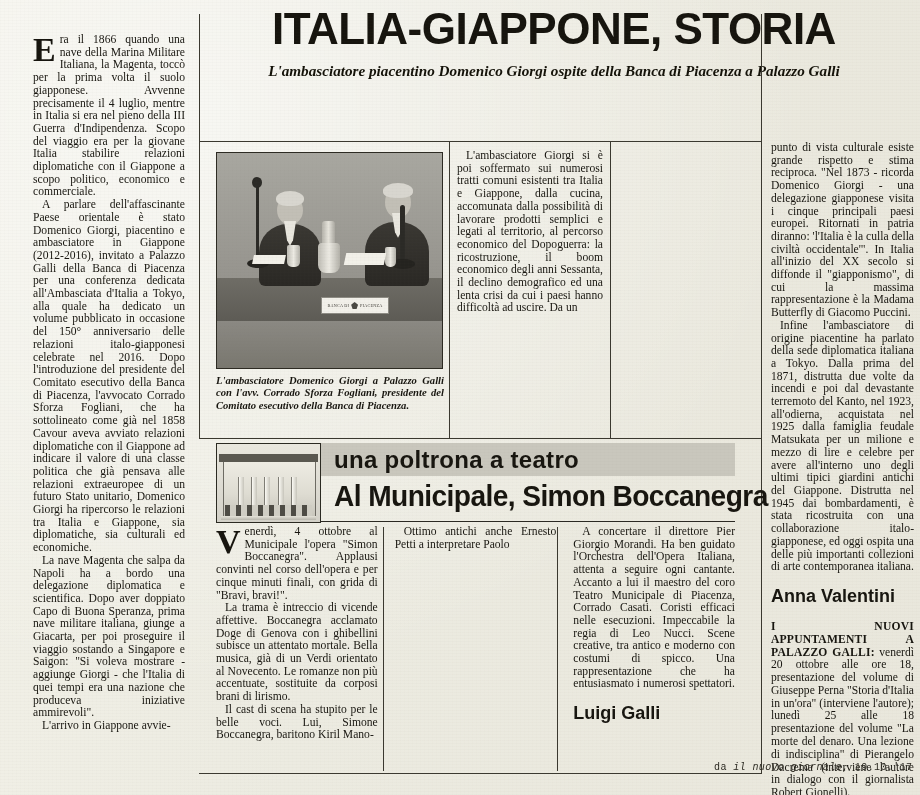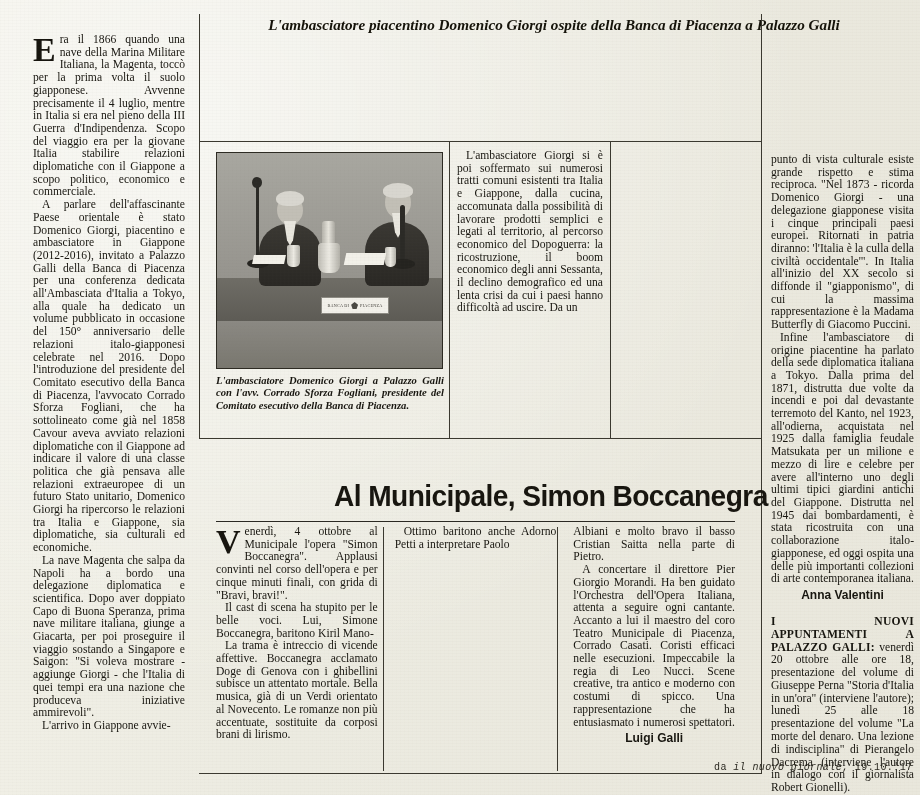--- a/index.html
+++ b/index.html
@@ -95,21 +95,21 @@
   }
 
   .col-2 {
     position: absolute;
     left: 457px; top: 150px;
     width: 146px;
     height: 280px;
   }
   .col-4 {
     position: absolute;
-    left: 771px; top: 154px;
+    left: 771px; top: 142px;
     width: 143px;
     height: 500px;
   }
 
   .body-txt {
     font-size: 11.6px;
     line-height: 12.7px;
     text-align: justify;
     hyphens: auto;
   }
@@ -123,23 +123,23 @@
     font-family: "Liberation Serif", serif;
     font-weight: 700;
     font-size: 34px;
     line-height: 27px;
     padding: 2px 4px 0 0;
     color: #16140e;
   }
   .sig {
     font-family: "Liberation Sans", sans-serif;
     font-weight: 700;
-    font-size: 12px;
-    text-align: center;
-    margin-top: 2px;
+    font-size: 18px;
+    text-align: left;
+    margin-top: 12px;
   }
   .notice {
     margin-top: 14px;
     font-size: 11.6px;
     line-height: 12.8px;
     text-align: justify;
   }
   .notice b {
     font-family: "Liberation Serif", serif;
     font-weight: 700;
@@ -339,20 +339,21 @@
 </style>
 </head>
 <body>
 
 <div class="page">
 
   <div class="top-wrap">
 
     <div class="headline-block">
       <div class="headline">
+        <span>ITALIA-GIAPPONE, STORIA</span>
       </div>
       <div class="subhead">L'ambasciatore piacentino Domenico Giorgi ospite della Banca di Piacenza a Palazzo Galli</div>
     </div>
 
     <div class="col-lead body-txt">
       <p class="first dropcap-p"><span class="dropcap">E</span><span>ra il 1866 quando una nave della Marina Militare Italiana, la Magenta, toccò per la prima volta il suolo giapponese. Avvenne precisamente il 4 luglio, mentre in Italia si era nel pieno della III Guerra d'Indipendenza. Scopo del viaggio era per la giovane Italia stabilire relazioni diplomatiche con il Giappone a scopo politico, economico e commerciale.</span></p>
       <p>A parlare dell'affascinante Paese orientale è stato Domenico Giorgi, piacentino e ambasciatore in Giappone (2012-2016), invitato a Palazzo Galli della Banca di Piacenza per una conferenza dedicata all'Ambasciata d'Italia a Tokyo, alla quale ha dedicato un volume pubblicato in occasione del 150° anniversario delle relazioni italo-giapponesi celebrate nel 2016. Dopo l'introduzione del presidente del Comitato esecutivo della Banca di Piacenza, l'avvocato Corrado Sforza Fogliani, che ha sottolineato come già nel 1858 Cavour aveva avviato relazioni diplomatiche con il Giappone ad indicare il valore di una classe politica che già pensava alle relazioni extraeuropee di un futuro Stato unitario, Domenico Giorgi ha ripercorso le relazioni tra Italia e Giappone, sia diplomatiche, sia culturali ed economiche.</p>
       <p>La nave Magenta che salpa da Napoli ha a bordo una delegazione diplomatica e scientifica. Dopo aver doppiato Capo di Buona Speranza, prima nave militare italiana, giunge a Giacarta, per poi proseguire il viaggio sostando a Singapore e Saigon: "Si voleva mostrare - aggiunge Giorgi - che l'Italia di quei tempi era una nazione che produceva iniziative ammirevoli".</p>
       <p>L'arrivo in Giappone avvie-</p>
     </div>
@@ -415,36 +416,51 @@
   <div class="vrule" style="left:449px; top:141px; height:297px;"></div>
   <div class="vrule" style="left:610px; top:141px; height:297px;"></div>
   <div class="vrule" style="left:761px; top:14px; height:760px;"></div>
   <div class="hrule" style="left:199px; top:141px; width:562px;"></div>
   <div class="hrule" style="left:199px; top:438px; width:562px;"></div>
   <div class="hrule" style="left:199px; top:773px; width:562px;"></div>
   <div class="vrule" style="left:383px; top:527px; height:244px;"></div>
   <div class="vrule" style="left:557px; top:527px; height:244px;"></div>
 
   <div class="theatre">
+    <div class="kicker-row">
+      <div class="kicker-band"></div>
+      <div class="kicker-text">una poltrona a teatro</div>
+      <div class="theatre-thumb">
+        <div class="tt-sky"></div>
+        <div class="tt-building"></div>
+        <div class="tt-roof"></div>
+        <div class="tt-col" style="left:20%;"></div>
+        <div class="tt-col" style="left:33%;"></div>
+        <div class="tt-col" style="left:46%;"></div>
+        <div class="tt-col" style="left:59%;"></div>
+        <div class="tt-col" style="left:72%;"></div>
+        <div class="tt-arches"></div>
+        <div class="tt-steps"></div>
+      </div>
+    </div>
 
     <div class="theatre-title">Al Municipale, Simon Boccanegra</div>
     <div class="rule-top"></div>
 
     <div class="theatre-cols">
       <div class="tcol body-txt">
         <p class="first dropcap-p"><span class="dropcap">V</span><span>enerdì, 4 ottobre al Municipale l'opera "Simon Boccanegra".  Applausi convinti nel corso dell'opera e per cinque minuti finali, con grida di "Bravi, bravi!".</span></p>
+        <p>La trama è intreccio di vicende affettive. Boccanegra acclamato Doge di Genova con i ghibellini subisce un attentato mortale. Bella musica, già di un Verdi orientato al Novecento. Le romanze non più accentuate, sostituite da corposi brani di lirismo.</p>
         <p>Il cast di scena ha stupito per le belle voci. Lui, Simone Boccanegra, baritono Kiril Mano-</p>
-        <p>La trama è intreccio di vicende affettive. Boccanegra acclamato Doge di Genova con i ghibellini subisce un attentato mortale. Bella musica, già di un Verdi orientato al Novecento. Le romanze non più accentuate, sostituite da corposi brani di lirismo.</p>
       </div>
       <div class="tcol body-txt">
-        <p>Ottimo baritono anche Adorno Petti a interpretare Paolo</p>
+        <p>Ottimo antichi anche Ernesto Petti a interpretare Paolo</p>
       </div>
       <div class="tcol">
         <div class="body-txt">
-          <p class="first">Albiani e molto bravo il basso Cristian Saitta nella parte di Pietro.</p>
           <p>A concertare il direttore Pier Giorgio Morandi. Ha ben guidato l'Orchestra dell'Opera Italiana, attenta a seguire ogni cantante. Accanto a lui il maestro del coro Teatro Municipale di Piacenza, Corrado Casati. Coristi efficaci nelle esecuzioni. Impeccabile la regia di Leo Nucci. Scene creative, tra antico e moderno con costumi di spicco. Una rappresentazione che ha entusiasmato i numerosi spettatori.</p>
         </div>
         <div class="sig">Luigi Galli</div>
       </div>
     </div>
   </div>
 
   <div class="byline-hand">
     <span>da</span>
     <i>il nuovo giornale</i><span>, 19.10.'17</span>

